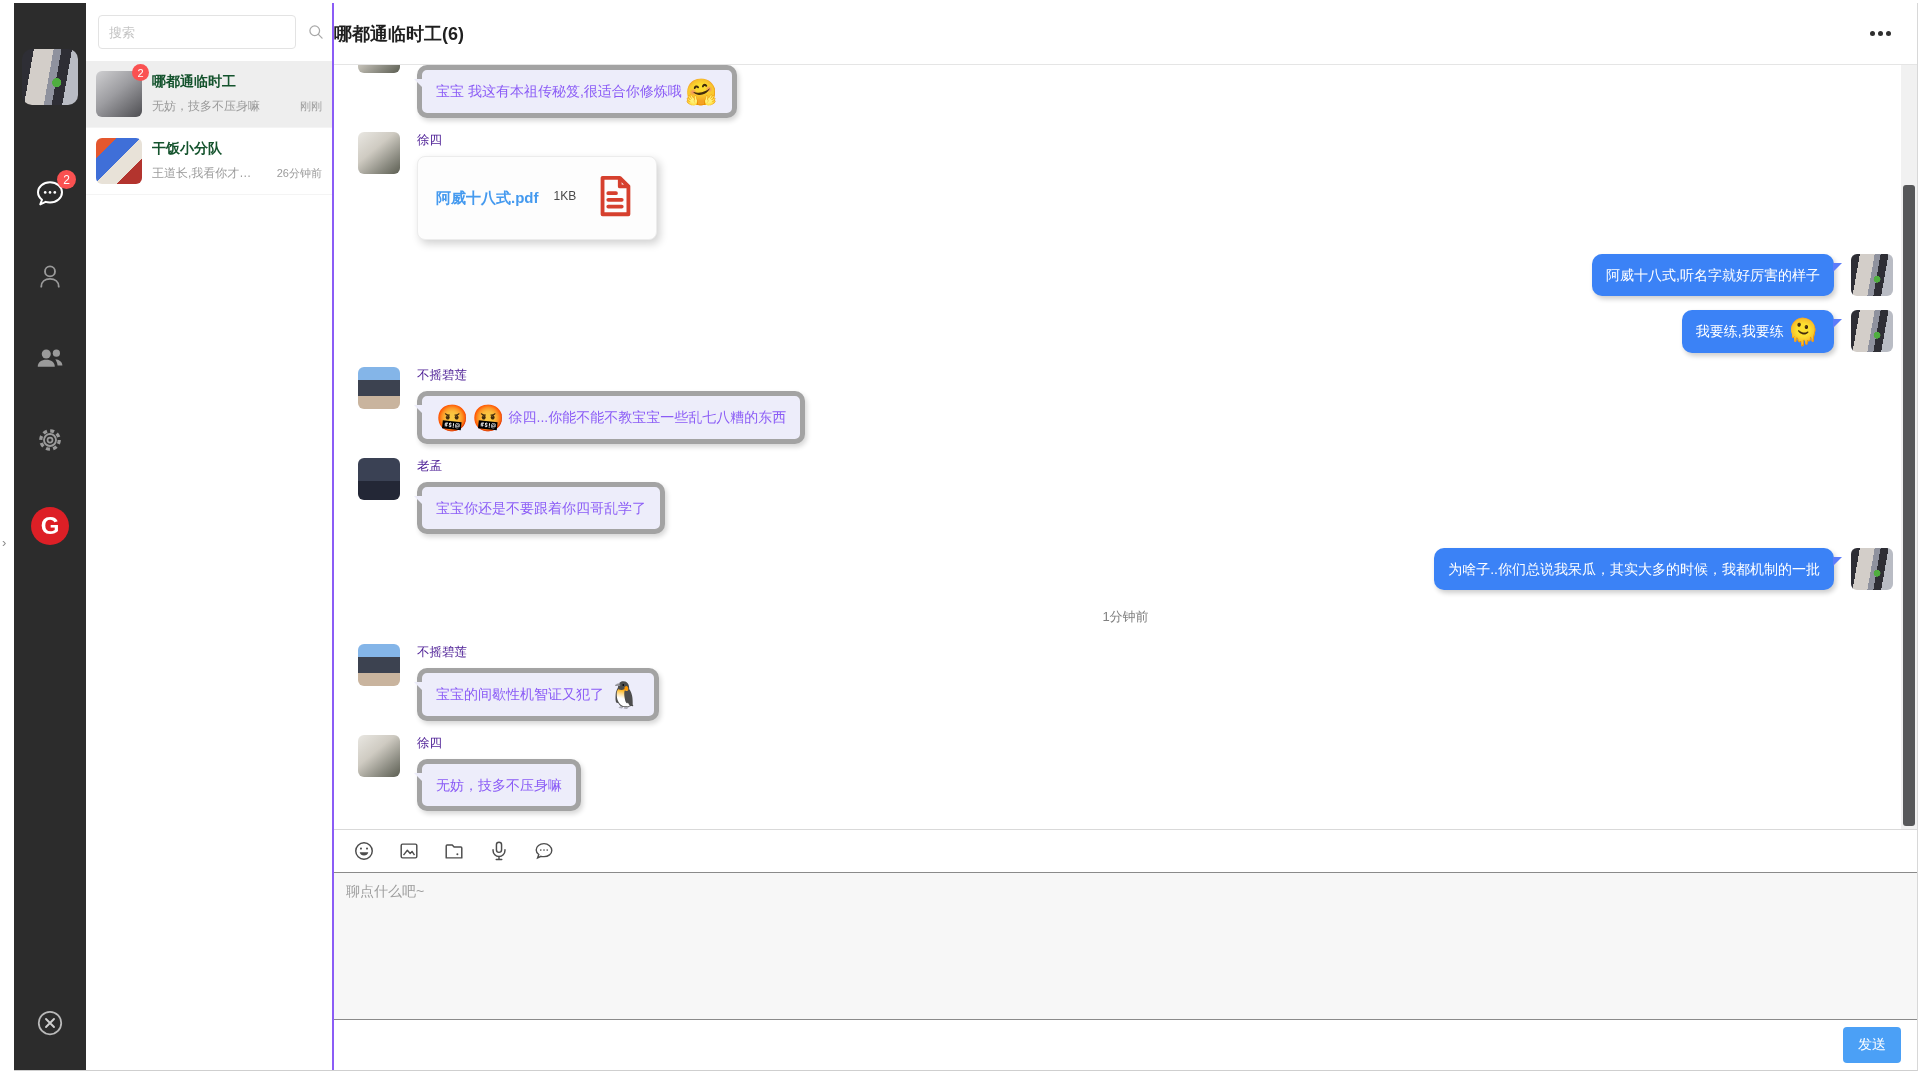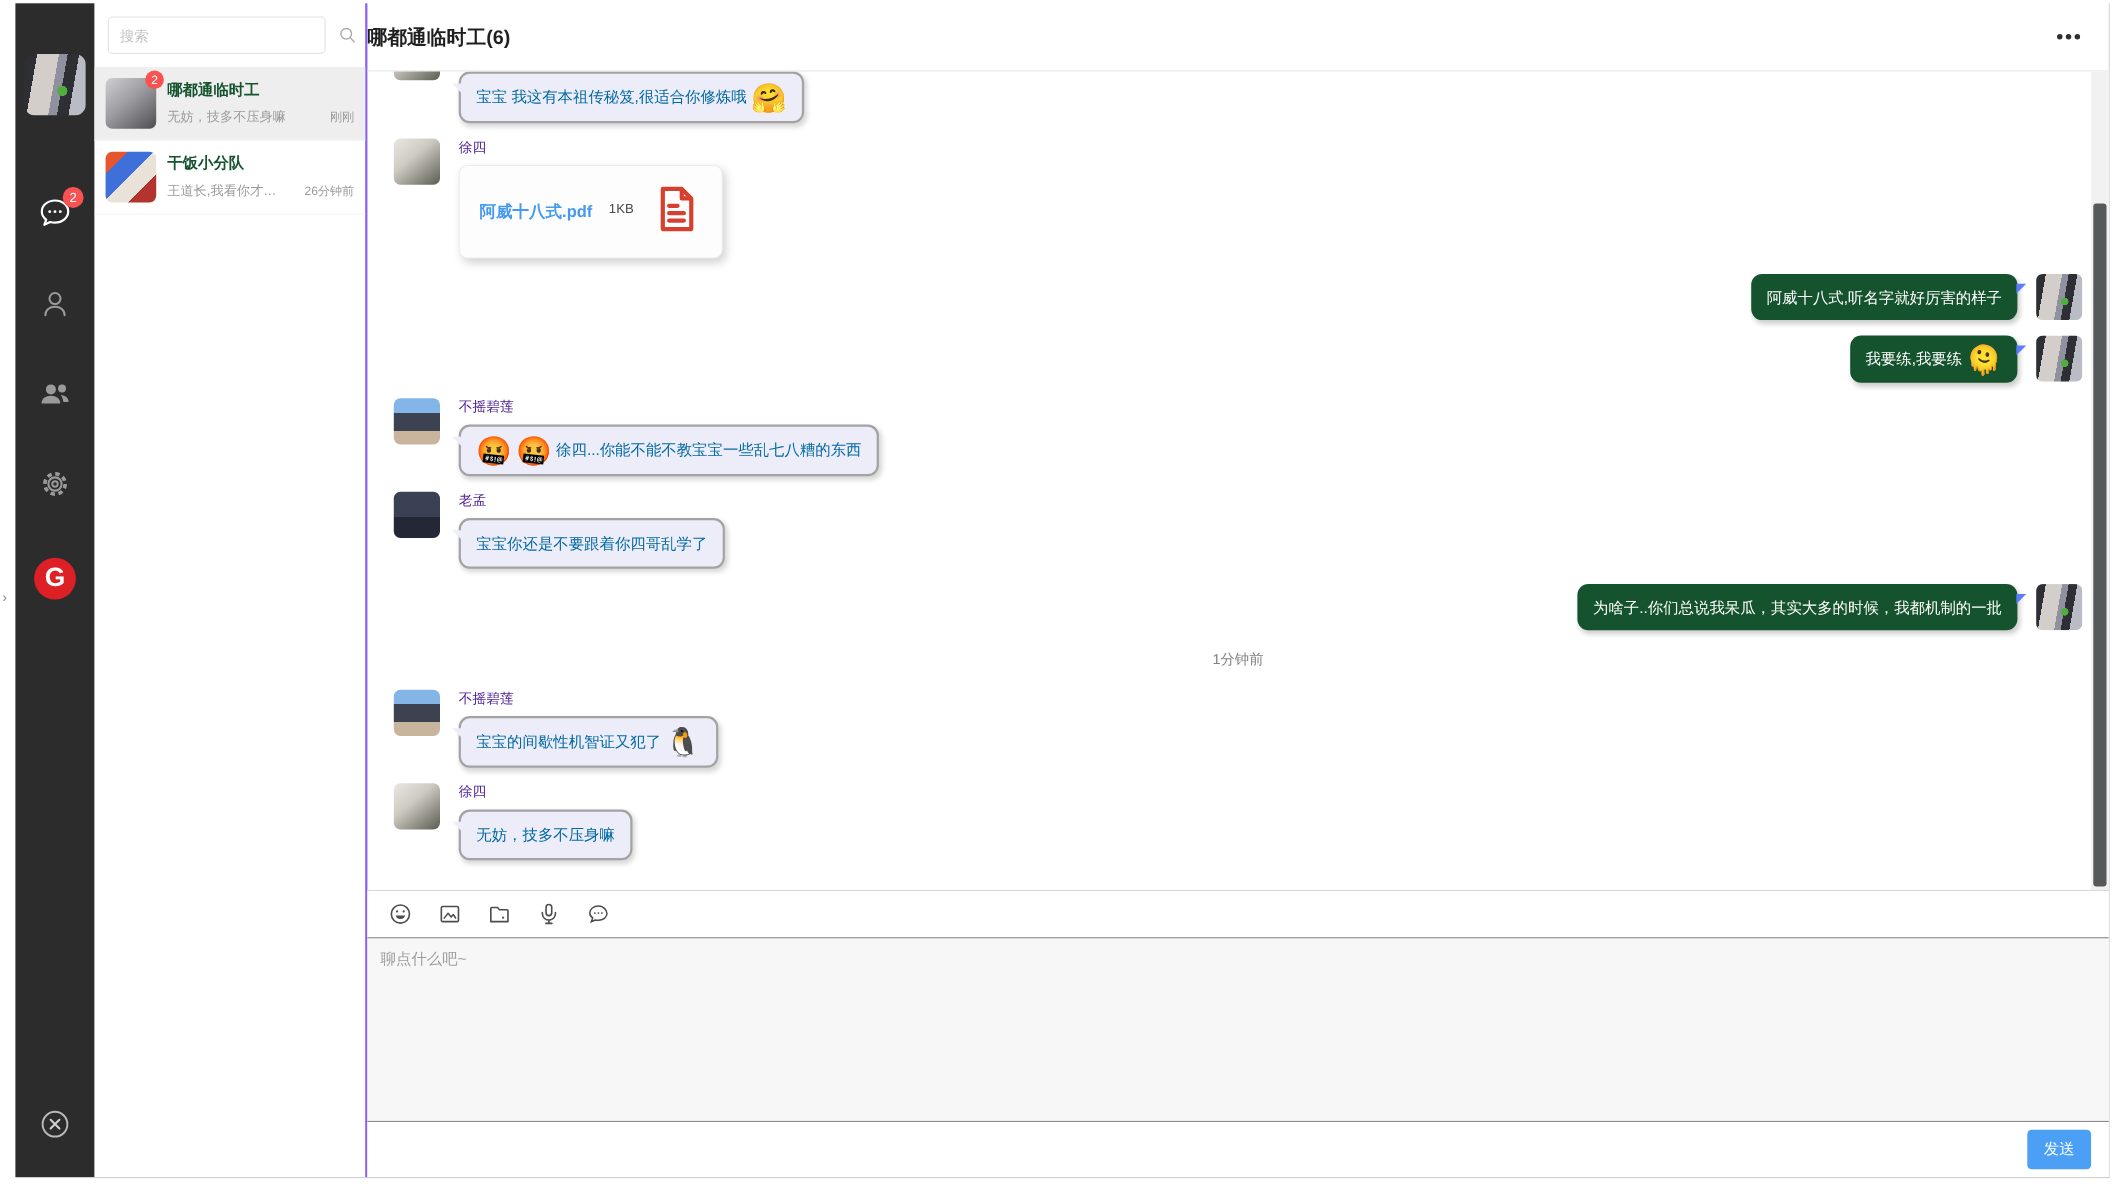--- a/index.html
+++ b/index.html
@@ -63,44 +63,44 @@
 
   .row { display:flex; margin-bottom:14px; align-items:flex-start; }
   .row .avatar { width:42px; height:42px; border-radius:6px; flex:none; }
   .row.in .avatar { margin-right:17px; }
   .row.out { justify-content:flex-end; }
   .row.out .avatar { margin-left:17px; }
   .row.partial .avatar { margin-top:-34px; }
   .msg-content { display:flex; flex-direction:column; align-items:flex-start; max-width:72%; }
   .sender { font-size:12.5px; color:#4c1d95; margin-bottom:7px; }
   .bubble { position:relative; border-radius:10px; padding:11px 14px; font-size:14px; line-height:20px; }
-  .bubble.left { background:#ededfa; border:2px solid #a3a3a3; color:#0369a1;
+  .bubble.left { background:#ededfa; border:5px solid #a3a3a3; color:#8b5cf6;
     box-shadow:2px 3px 5px rgba(0,0,0,.16); }
   .bubble.left::before { content:""; position:absolute; left:-8px; top:9px;
     border-right:9px solid #ededfa; border-bottom:9px solid transparent; }
-  .bubble.right { background:#14532d; color:#fff; box-shadow:2px 3px 5px rgba(0,0,0,.2); }
+  .bubble.right { background:#3b82f6; color:#fff; box-shadow:2px 3px 5px rgba(0,0,0,.2); }
   .bubble.right::before { content:""; position:absolute; right:-8px; top:9px;
     border-left:9px solid #5b7cfa; border-bottom:9px solid transparent; }
   .emo { font-size:26px; line-height:20px; vertical-align:-5px; }
 
   .file-card { width:240px; background:#fdfdfd; border:1px solid #ececec; border-radius:8px;
     padding:16px 18px; box-shadow:3px 4px 9px rgba(0,0,0,.18); display:flex;
     justify-content:space-between; align-items:center; cursor:pointer; }
   .file-meta { display:flex; flex-direction:row; gap:15px; min-width:0; }
   .file-name { color:#459aef; font-size:15px; font-weight:bold; white-space:nowrap; }
   .file-size { color:#4a4a4a; font-size:12px; }
 
   .row.divider { justify-content:center; margin:18px 0; }
   .divider-text { font-size:13px; color:#808080; }
 
   
   .composer { flex:none; border-top:1px solid #d9d9d9; }
   .toolbar { height:42px; display:flex; align-items:center; gap:23px; padding:0 19px; background:#fff; }
   .tool { display:flex; cursor:pointer; }
-  .editor { height:168px; border-top:1px solid #8a8a8a; border-bottom:1px solid #8a8a8a; background:#f7f7f7; }
+  .editor { height:148px; border-top:1px solid #8a8a8a; border-bottom:1px solid #8a8a8a; background:#f7f7f7; }
   .editor textarea { width:100%; height:100%; background:transparent; border:none; resize:none; outline:none;
     padding:10px 12px; font-size:14px; color:#333; font-family:inherit; }
   .editor textarea::placeholder { color:#9e9e9e; }
   .composer-footer { height:50px; display:flex; align-items:center; justify-content:flex-end; padding:0 16px; background:#fff; }
   .send-btn { background:#4ba0f6; color:#fff; border:none; border-radius:4px; padding:9px 15px;
     font-size:14px; cursor:pointer; font-family:inherit; }
 </style>
 </head>
 <body>
 

